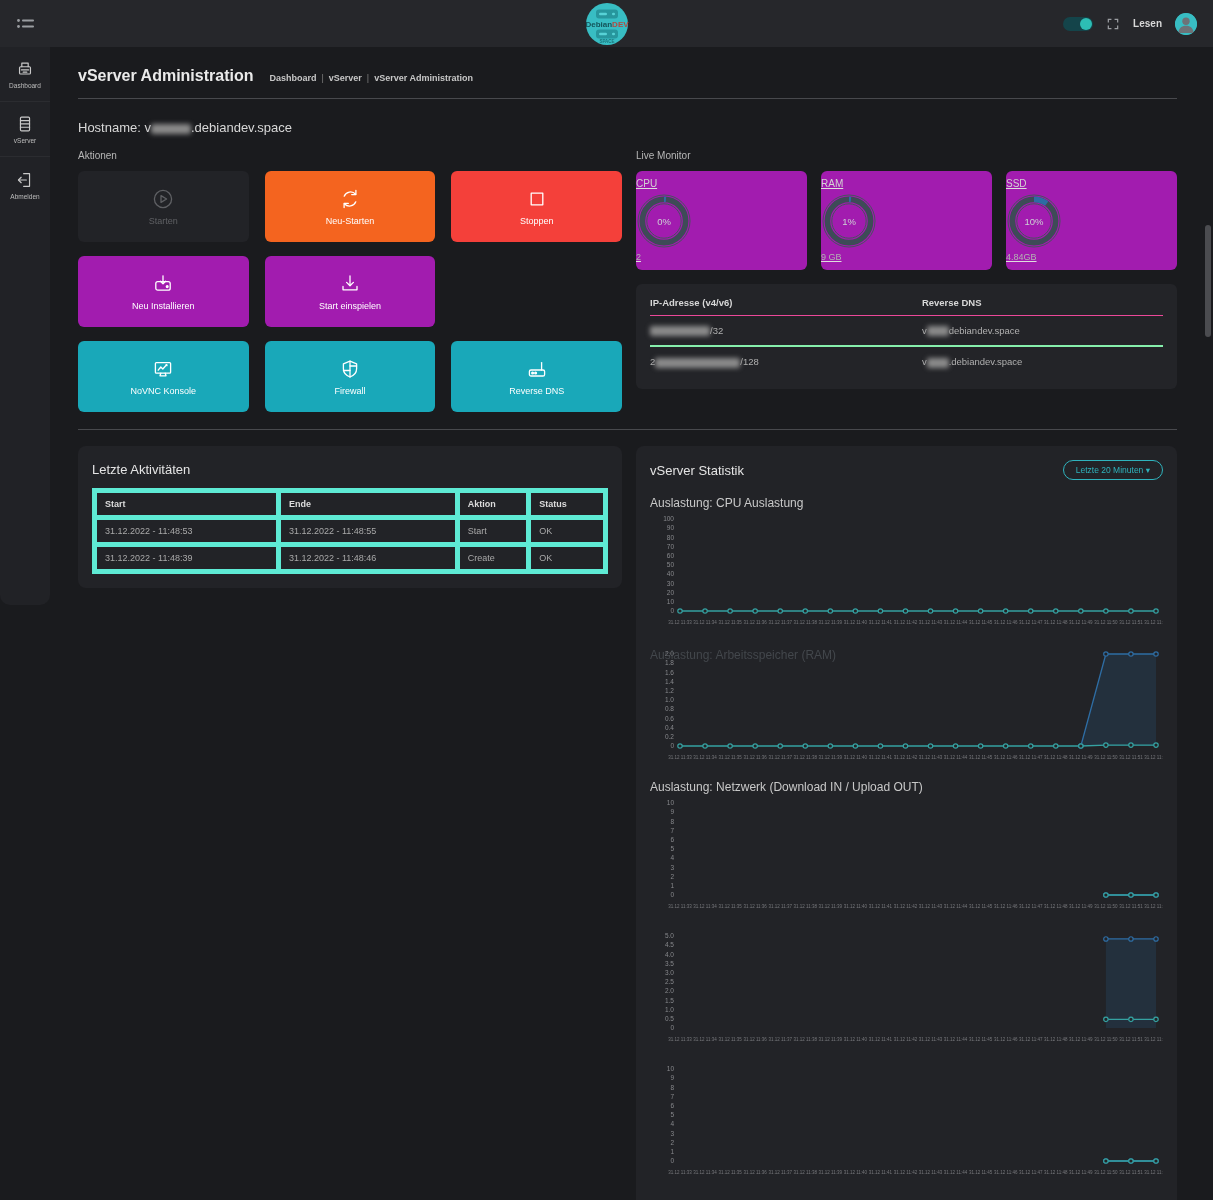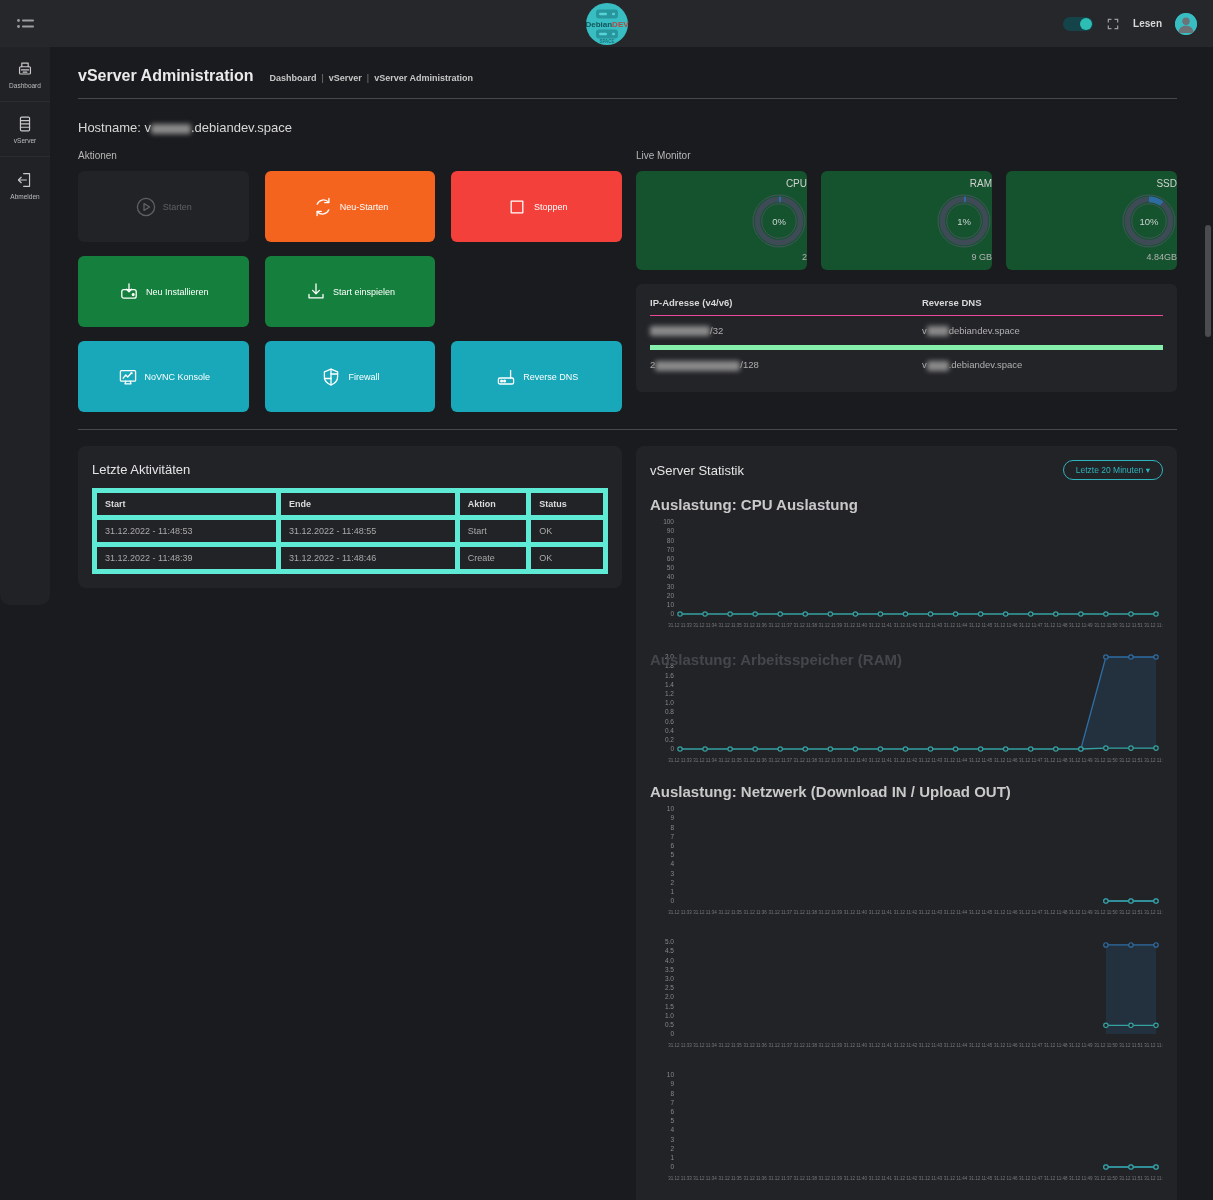--- a/index.html
+++ b/index.html
@@ -33,58 +33,58 @@
   .page-title { margin:0; font-size:16px; font-weight:600; color:#eaeaea; }
   .breadcrumb { font-size:9px; color:#c7c7c7; font-weight:bold; }
   .breadcrumb .sep { color:#7d7d7d; margin:0 5px; font-weight:normal; }
   .rule { border:none; border-top:1px solid #48494d; margin:13px 0 0; }
   .hostname { margin-top:21px; font-size:13px; color:#d8d8d8; }
   .redacted { display:inline-block; background:#8b8b8b; filter:blur(2.5px); border-radius:2px; height:10px; vertical-align:middle; }
   .sec-label { font-size:10px; color:#b7b7b7; margin:15px 0 10px; }
   .cols-top { display:grid; grid-template-columns:544px 1fr; gap:14px; }
   
   .btn-grid { display:grid; grid-template-columns:repeat(3,1fr); gap:14px 16px; }
-  .abtn { height:71px; border:none; border-radius:6px; display:flex; flex-direction:row; align-items:center;
+  .abtn { height:71px; border:none; border-radius:6px; display:flex; flex-direction:column; align-items:center;
     justify-content:center; gap:6px; color:#fff; font-size:9px; cursor:pointer; font-family:inherit; }
   .abtn svg { width:22px; height:22px; }
   .abtn.disabled { background:#222327; color:#5f6064; }
   .abtn.orange { background:#f4641f; }
   .abtn.red { background:#f4403a; }
-  .abtn.blue { background:#15803d; }
+  .abtn.blue { background:#a21caf; }
   .abtn.teal { background:#19a8b9; }
   .abtn:nth-child(6) { grid-column:1; }
   
   .gauges { display:grid; grid-template-columns:repeat(3,1fr); gap:14px; }
-  .gauge-card { background:#14532d; border-radius:6px; height:99px; padding:7px 0 8px;
-    display:flex; flex-direction:column; align-items:flex-end; justify-content:space-between; }
+  .gauge-card { background:#a21caf; border-radius:6px; height:99px; padding:7px 0 8px;
+    display:flex; flex-direction:column; align-items:flex-start; justify-content:space-between;text-decoration:underline; }
   .gauge-title { font-size:10px; color:#d2d2d2; }
   .gauge-sub { font-size:9px; color:#b3b3b3; }
   
   .ip-card { background:#232428; border-radius:6px; margin-top:14px; padding:4px 14px 12px; min-height:92px; }
   .ip-table { width:100%; border-collapse:collapse; }
   .ip-table th { text-align:left; font-size:9.5px; color:#d8d8d8; padding:9px 0 7px; border-bottom:1px solid #ec4899; font-weight:bold; }
-  .ip-table td { font-size:9.5px; color:#b0b0b0; padding:9px 0; border-bottom:5px solid #86efac; }
+  .ip-table td { font-size:9.5px; color:#b0b0b0; padding:9px 0; border-bottom:2px solid #86efac; }
   .ip-table tr:last-child td { border-bottom:none; }
   .rule2 { margin-top:17px; }
   
   .cols-bottom { display:grid; grid-template-columns:544px 1fr; gap:14px; margin-top:16px; align-items:start; }
   .card { background:#222327; border-radius:8px; padding:14px; }
   .card h2 { margin:2px 0 11px; font-size:13px; font-weight:500; color:#e4e4e4; }
   .act-table { width:100%; border-collapse:collapse; }
   .act-table th, .act-table td { border:5px solid #5eead4; font-size:9px; padding:6px 8px; text-align:left; }
   .act-table th { color:#dcdcdc; }
   .act-table td { color:#a9a9a9; }
   
   .statistik { min-height:786px; }
   .stat-head { display:flex; justify-content:space-between; align-items:center; margin-bottom:16px; }
   .stat-head h2 { margin:0; }
   .pill { background:transparent; border:1px solid #2fb3bd; color:#2fb3bd; font-size:8.5px;
     border-radius:11px; padding:4px 12px; cursor:pointer; font-family:inherit; }
   .chart { margin-bottom:9px; }
-  .chart-title { font-size:15px; color:#c9c9c9; margin-bottom:2px;font-weight:bold; }
+  .chart-title { font-size:12px; color:#c9c9c9; margin-bottom:2px; }
   .chart-title.faint { color:#43474c; height:0; overflow:visible; transform:translateY(3px); }
   
   .scrollbar { position:absolute; right:2px; top:47px; bottom:0; width:6px; }
   .scroll-thumb { position:absolute; top:178px; width:6px; height:112px; border-radius:3px; background:#4b4c50; }
 </style>
 </head>
 <body>
 
 <div class="app">
 

